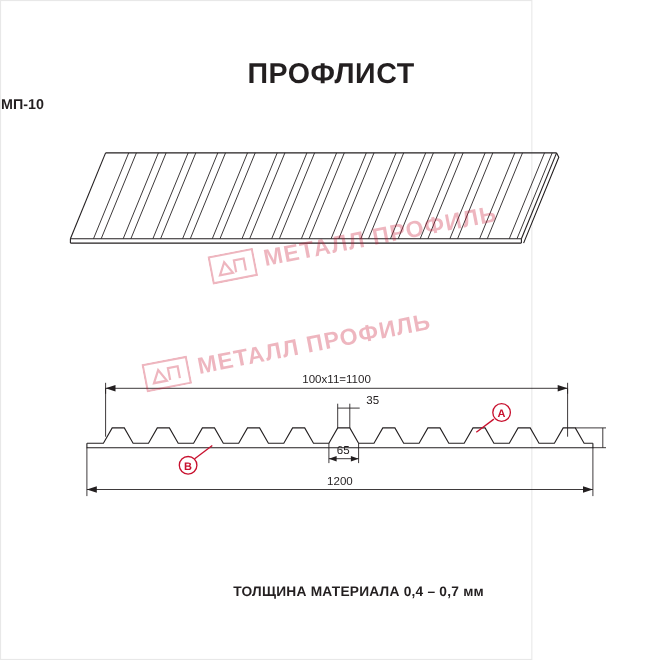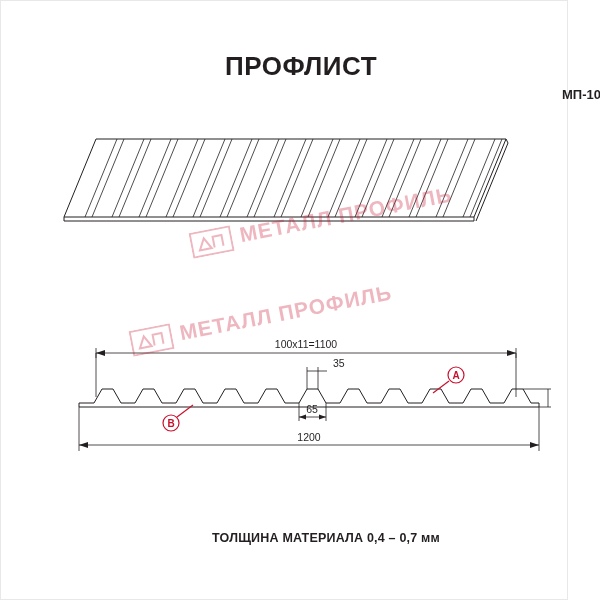--- a/index.html
+++ b/index.html
@@ -10,41 +10,41 @@
   body {
     width: 600px;
     height: 600px;
     font-family: "Liberation Sans", sans-serif;
     color: #231f20;
     position: relative;
     overflow: hidden;
   }
   .page {
     position: relative;
-    width: 568px;
+    width: 484px;
     height: 600px;
     border: 1px solid #e8e8e8;
     box-sizing: border-box;
   }
   .title {
     position: absolute;
     top: 50px;
     left: 0;
     width: 600px;
     text-align: center;
     font-size: 26px;
     font-weight: bold;
     letter-spacing: 0.5px;
   }
   .subtitle {
     position: absolute;
     top: 86px;
     left: 0;
     width: 600px;
-    text-align: right;
+    text-align: left;
     font-size: 13px;
     font-weight: bold;
   }
   .footer-note {
     position: absolute;
     top: 530px;
     left: 0;
     width: 600px;
     text-align: center;
     font-size: 12.5px;

